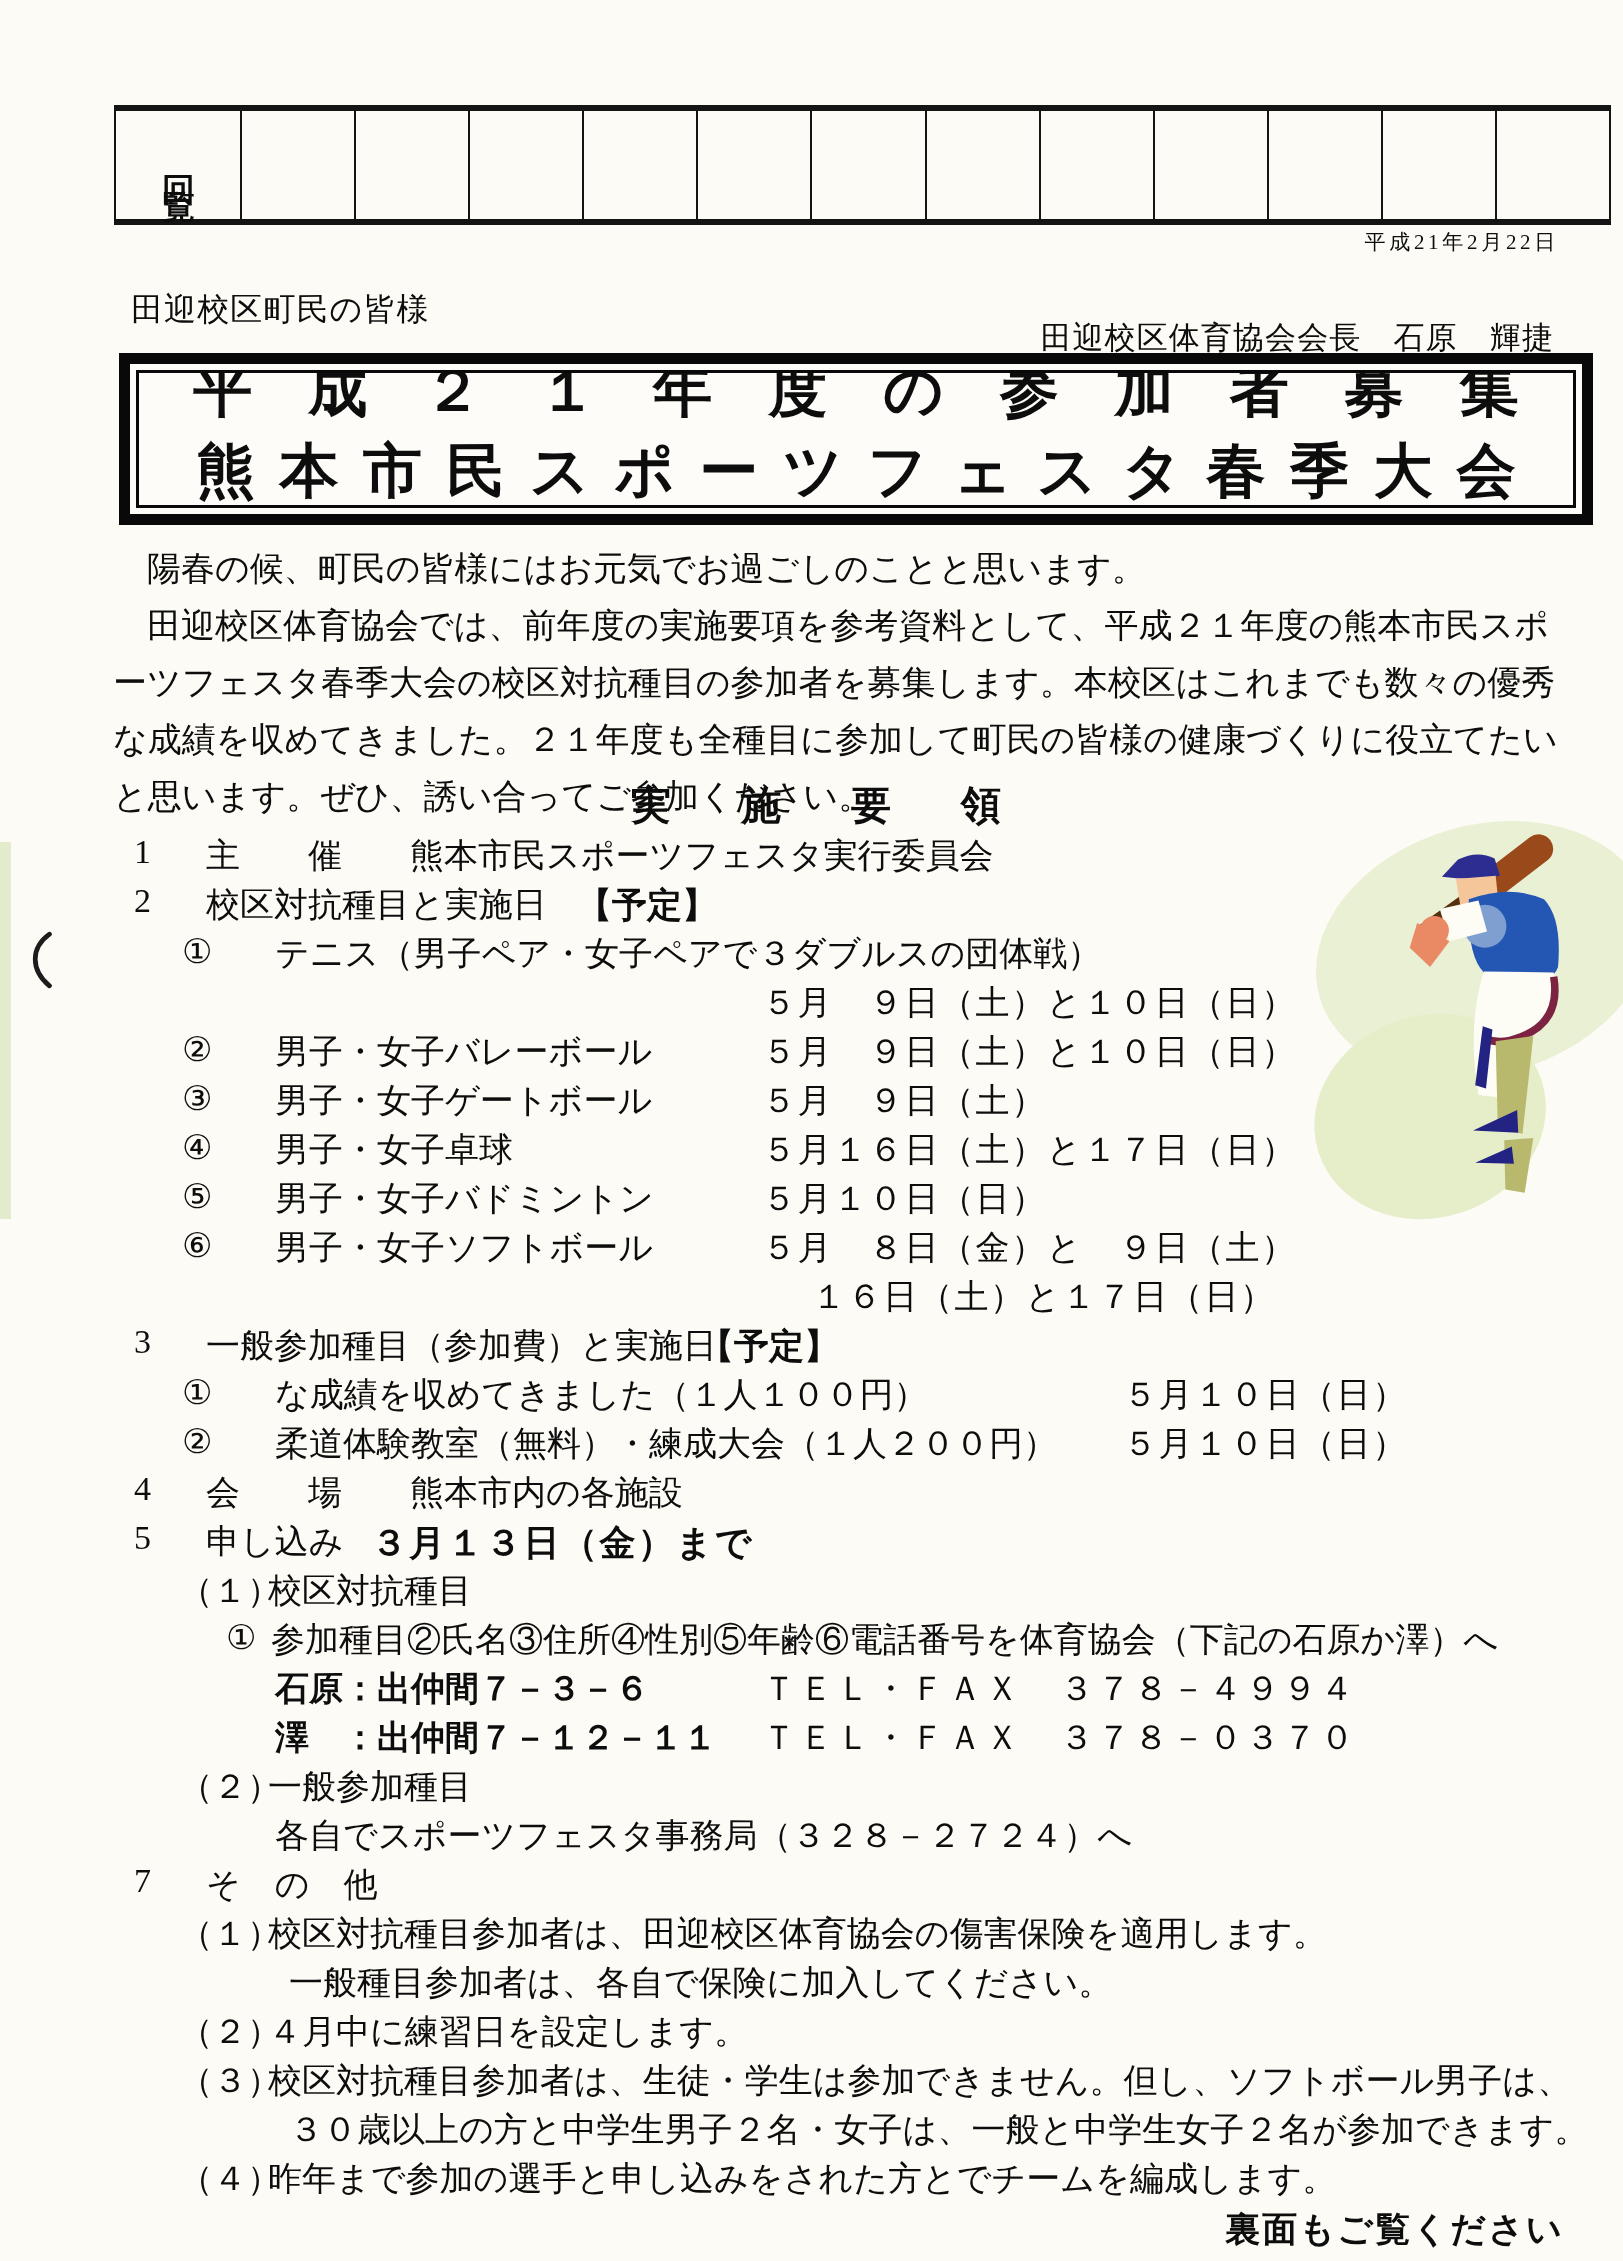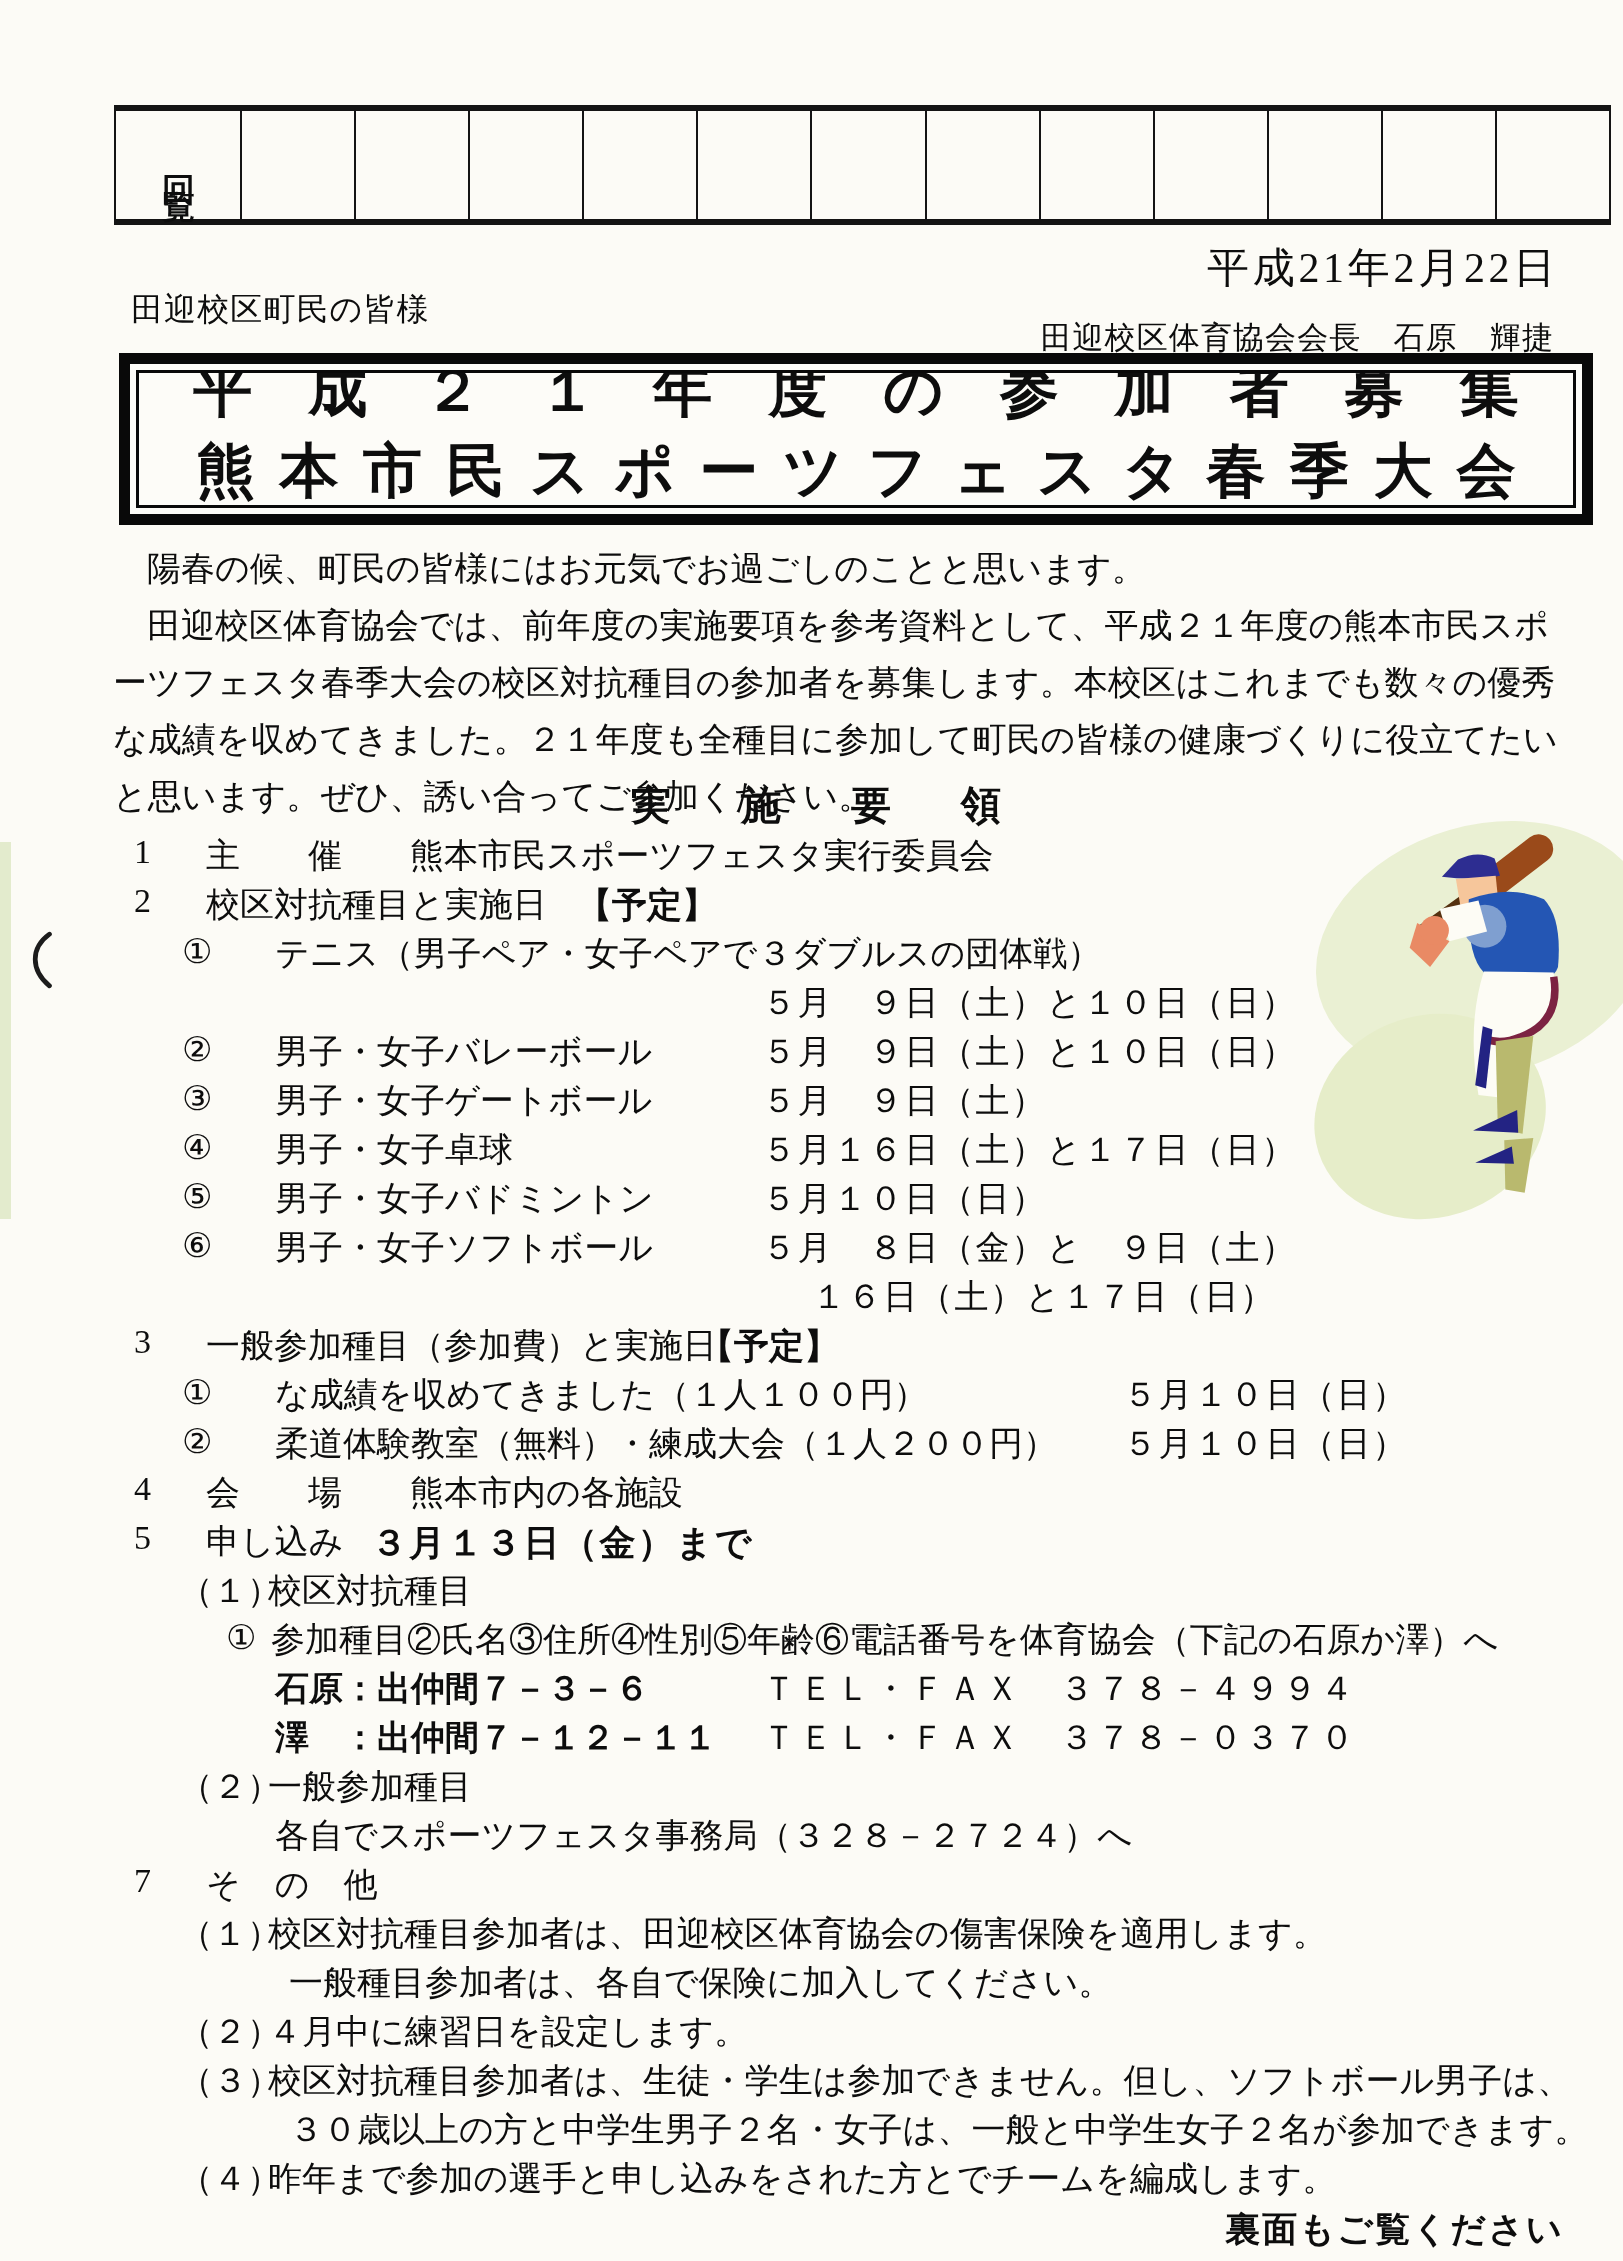--- a/index.html
+++ b/index.html
@@ -11,21 +11,21 @@
   .circ-table{position:absolute;left:114px;top:105px;width:1497px;height:120px;
       display:grid;grid-template-columns:124px repeat(12,1fr);
       border-top:6.4px solid #141414;border-bottom:6.4px solid #141414;
       border-left:2.1px solid #141414;border-right:2.1px solid #141414;box-sizing:border-box;}
   .circ-cell{border-left:2.1px solid #141414;}
   .circ-cell:first-child{border-left:none;}
   .circ-label{display:flex;align-items:center;justify-content:center;
       font-family:"Liberation Sans","DejaVu Sans",sans-serif;font-weight:700;
       font-size:33px;writing-mode:vertical-rl;letter-spacing:16px;}
 
-  .date-line{position:absolute;top:228px;right:64px;font-size:42px;letter-spacing:3.7px;margin-top:12px;}
+  .date-line{position:absolute;top:228px;right:64px;font-size:21px;letter-spacing:3.7px;}
   .addressee{position:absolute;top:271px;left:131px;font-size:32px;letter-spacing:1.1px;margin-top:17px;}
   .sender{position:absolute;top:317px;right:69px;font-size:31px;letter-spacing:1.1px;}
 
   
   .title-box{position:absolute;left:119px;top:353px;width:1474px;height:172px;
       border:11.7px solid #090909;box-sizing:border-box;background:#fdfcf8;}
   .title-inner{position:absolute;left:6.4px;right:6.4px;top:6.4px;bottom:6.4px;
       border:3.7px solid #090909;display:flex;flex-direction:column;justify-content:center;
       text-align:center;overflow:hidden;}
   .title-l{line-height:64px;white-space:nowrap;}

